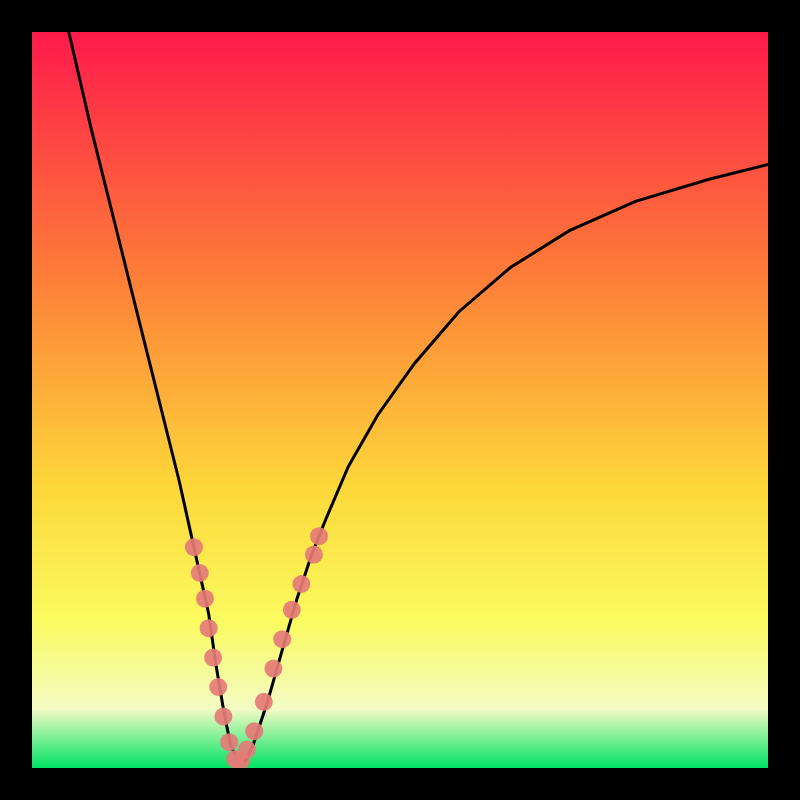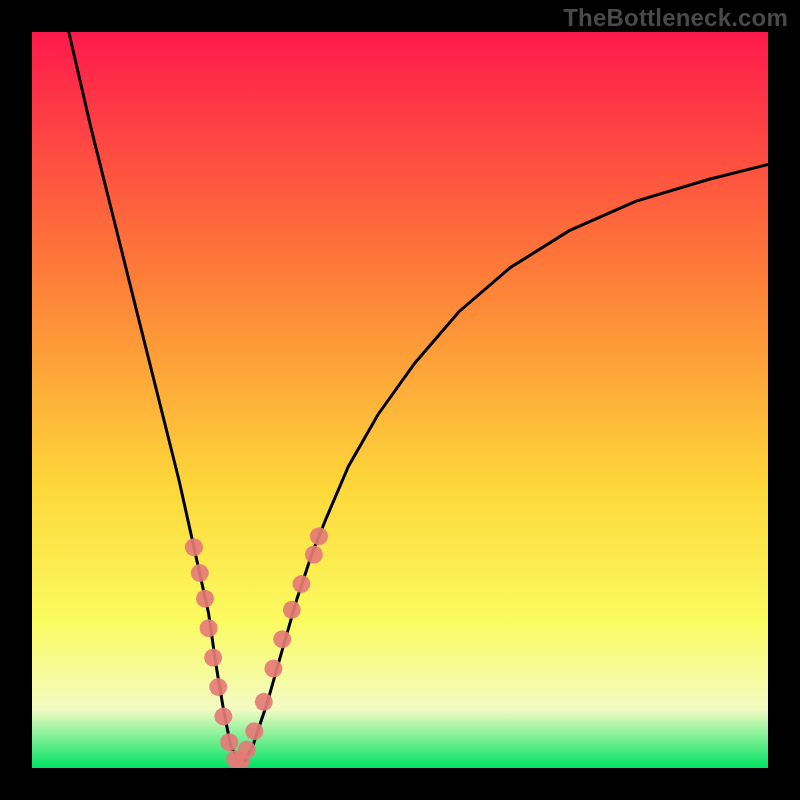--- a/index.html
+++ b/index.html
@@ -73,14 +73,13 @@
           <circle cx="241.4" cy="636.6" r="9" fill="#e57b77" fill-opacity="0.92"></circle>
           <circle cx="250.2" cy="607.2" r="9" fill="#e57b77" fill-opacity="0.92"></circle>
           <circle cx="259.8" cy="577.8" r="9" fill="#e57b77" fill-opacity="0.92"></circle>
           <circle cx="269.4" cy="552.0" r="9" fill="#e57b77" fill-opacity="0.92"></circle>
           <circle cx="281.9" cy="522.6" r="9" fill="#e57b77" fill-opacity="0.92"></circle>
           <circle cx="287.0" cy="504.2" r="9" fill="#e57b77" fill-opacity="0.92"></circle>
         </g>
     </svg>
   </div>
 
-  <div class="watermark">TheBottleneck.com</div>
 </div>
 
 </body></html>

